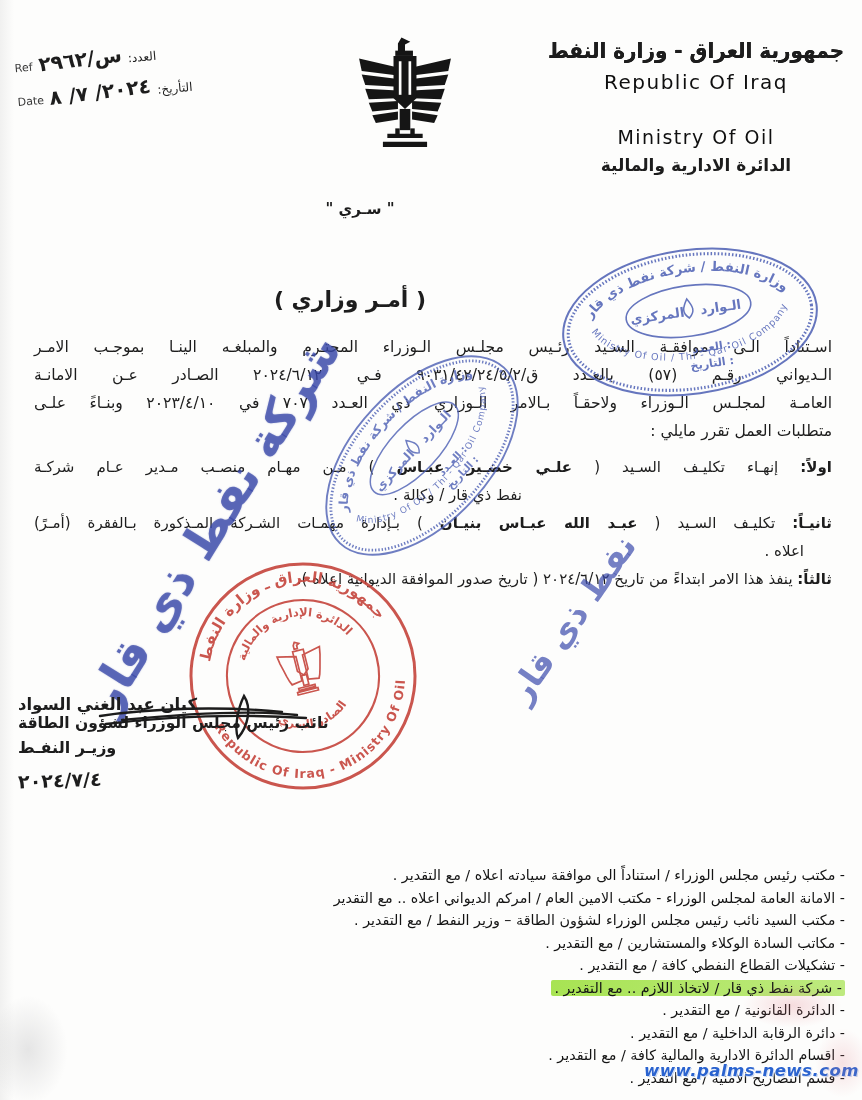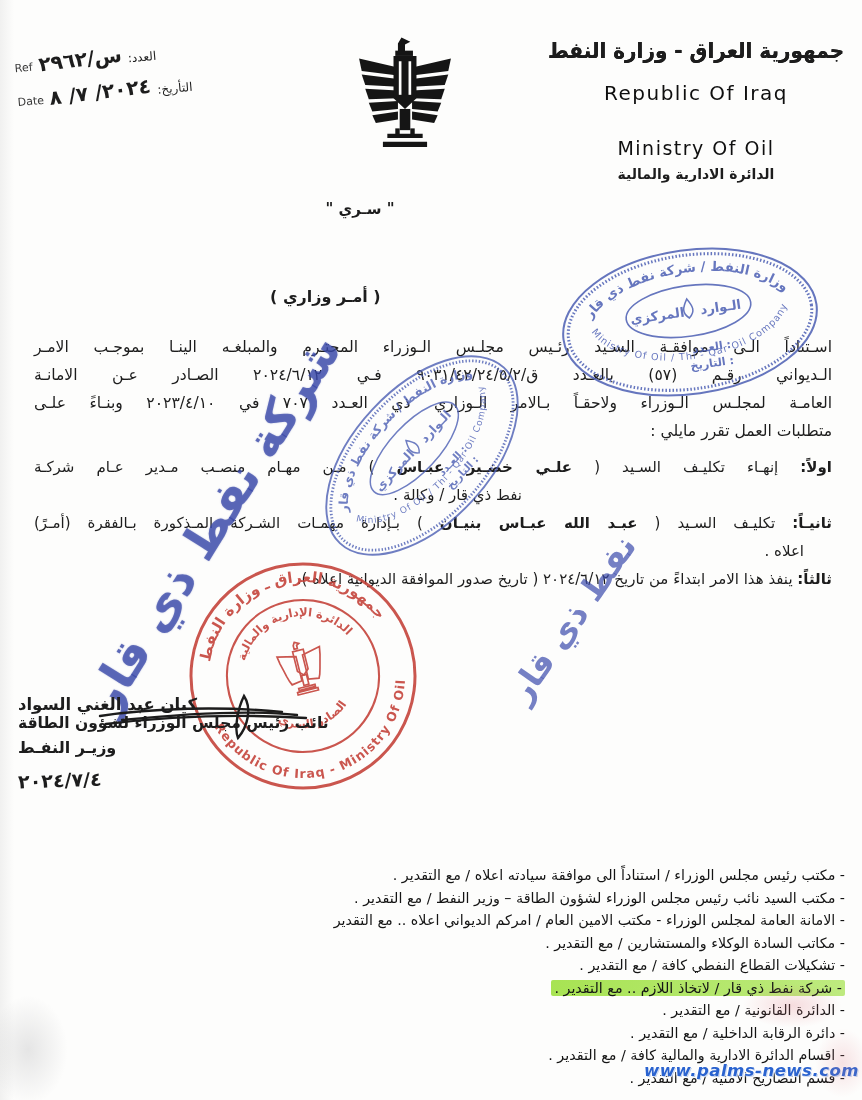--- a/index.html
+++ b/index.html
@@ -15,26 +15,26 @@
   .ref-block { left:16px; top:44px; width:210px; transform:rotate(-5deg); }
   .ref-row { display:flex; direction:ltr; align-items:baseline; gap:6px; justify-content:flex-start; margin-bottom:10px; }
   .ref-label-en { font-size:11px; color:#3a3a3a; }
   .ref-value { font-size:20px; font-weight:bold; letter-spacing:1px; transform:rotate(-2deg); white-space:nowrap; }
   .ref-label-ar { font-size:12px; direction:rtl; }
 
   .emblem { left:352px; top:28px; width:106px; height:146px; }
 
   .header-right { right:6px; top:38px; width:320px; text-align:center; }
   .calligraphy { font-size:20px; font-weight:bold; direction:rtl; transform:scaleY(1.08); letter-spacing:-0.5px; text-shadow:0 0 0.6px #000; }
-  .hdr-en { font-size:20px; letter-spacing:1.5px; color:#0f0f0f; line-height:1.2; margin-top:19px; }
+  .hdr-en { font-size:20px; letter-spacing:1.5px; color:#0f0f0f; line-height:1.2; margin-top:8px; }
   .hdr-en2 { font-size:19px; letter-spacing:1.5px; color:#0f0f0f; line-height:1.2;margin-top:32px; }
-  .hdr-dept { font-size:14px; font-weight:bold; direction:rtl; margin-top:6px; }
+  .hdr-dept { font-size:17px; font-weight:bold; direction:rtl; margin-top:6px; }
 
   .classification { left:290px; top:200px; width:140px; text-align:center; font-size:15px; font-weight:bold; direction:rtl; }
-  .doc-title { left:270px; top:287px; width:160px; text-align:left; font-size:16px; font-weight:bold; direction:rtl; }
+  .doc-title { left:270px; top:287px; width:160px; text-align:center; font-size:22px; font-weight:bold; direction:rtl; }
 
   
   .body-para { right:30px; left:34px; top:333px; direction:rtl; font-size:15.6px; line-height:28px; }
   .para-line { text-align:justify; text-align-last:justify; white-space:nowrap; }
   .para-line.last { text-align:left; text-align-last:right; }
 
   .order-items { right:30px; left:34px; top:453px; direction:rtl; font-size:15px; line-height:28px; }
   .item-line { text-align:justify; text-align-last:justify; white-space:nowrap; }
   .item-line .lbl { font-weight:bold; }
   .item-line .nm { font-weight:bold; }
@@ -269,22 +269,22 @@
 
   <div class="abs sig-block">
     <div class="sig-name">كيان عبد الغني السواد</div>
     <div class="sig-title1">نائب رئيس مجلس الوزراء لشؤون الطاقة</div>
     <div class="sig-title2">وزيـر النفـط</div>
     <div class="sig-date">٢٠٢٤/٧/٤</div>
   </div>
 
   <div class="abs copies">
     <div class="copy-item"><span>- مكتب رئيس مجلس الوزراء / استناداً الى موافقة سيادته اعلاه / مع التقدير .</span></div>
+    <div class="copy-item"><span>- الامانة العامة لمجلس الوزراء - مكتب الامين العام / امركم الديواني اعلاه .. مع التقدير</span></div>
     <div class="copy-item"><span>- مكتب السيد نائب رئيس مجلس الوزراء لشؤون الطاقة – وزير النفط / مع التقدير .</span></div>
-    <div class="copy-item"><span>- الامانة العامة لمجلس الوزراء - مكتب الامين العام / امركم الديواني اعلاه .. مع التقدير</span></div>
     <div class="copy-item"><span>- مكاتب السادة الوكلاء والمستشارين / مع التقدير .</span></div>
     <div class="copy-item"><span>- تشكيلات القطاع النفطي كافة / مع التقدير .</span></div>
     <div class="copy-item"><span class="highlight">- شركة نفط ذي قار / لاتخاذ اللازم .. مع التقدير .</span></div>
     <div class="copy-item"><span>- الدائرة القانونية / مع التقدير .</span></div>
     <div class="copy-item"><span>- دائرة الرقابة الداخلية / مع التقدير .</span></div>
     <div class="copy-item"><span>- اقسام الدائرة الادارية والمالية كافة / مع التقدير .</span></div>
     <div class="copy-item"><span>- قسم التصاريح الامنية / مع التقدير .</span></div>
   </div>
 
   <div class="abs watermark">www.palms-news.com</div>

